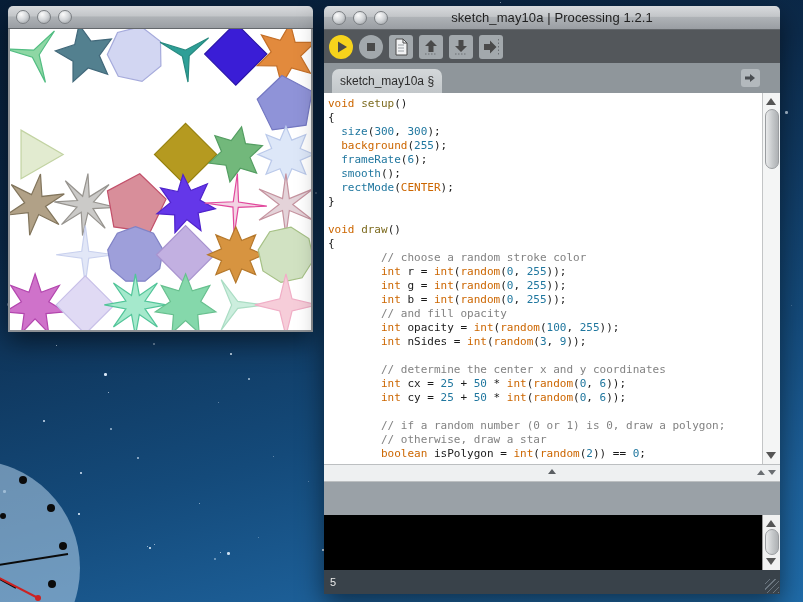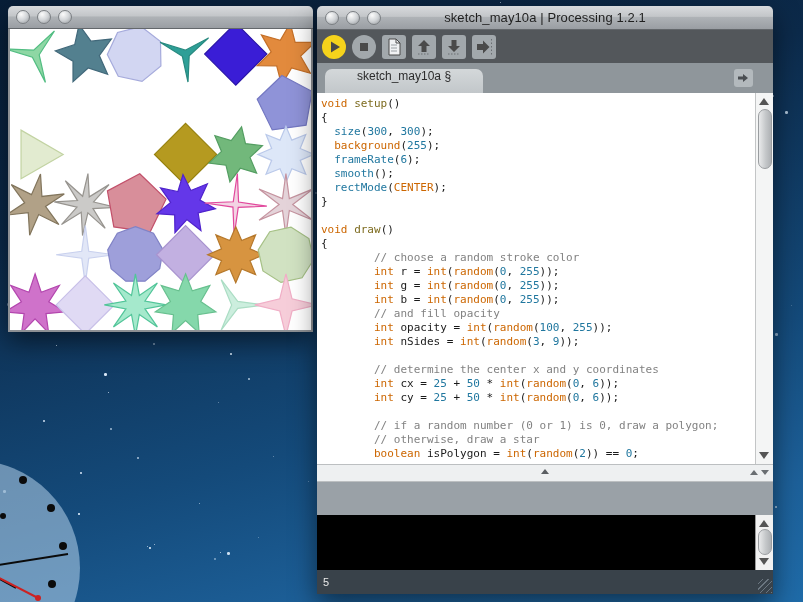--- a/index.html
+++ b/index.html
@@ -25,23 +25,23 @@
     background:radial-gradient(circle at 35% 28%,#fbfbfb,#d2d5d8 50%,#94989c 100%);}
 
   
   .sketch-body{background:#fff;border:2px solid #8d9094;border-top:none;}
 
   
   .ide-toolbar{height:33px;background:#53575b;display:flex;align-items:center;
     gap:4px;padding-left:4px;}
   .tbtn{width:26px;height:26px;display:flex;align-items:center;justify-content:center;cursor:pointer;}
   .tab-bar{height:30px;background:#8f969b;position:relative;}
-  .tab{position:absolute;left:8px;bottom:0;height:24px;padding:0 32px;
+  .tab{position:absolute;left:8px;bottom:0;height:24px;padding:0 8px;
     background:linear-gradient(#d4d8da,#c2c7ca);border-radius:7px 7px 0 0;
-    display:flex;font-size:12px;color:#2c2c2c;}
+    display:flex;align-items:center;font-size:12px;color:#2c2c2c;}
   .tab-menu-btn{position:absolute;right:20px;top:6px;width:19px;height:18px;
     background:#b3b9bd;border-radius:3px;display:flex;align-items:center;justify-content:center;}
 
   .editor{position:relative;background:#fff;height:371px;overflow:hidden;}
   .code{position:absolute;left:4px;top:4px;right:18px;
     font-family:"DejaVu Sans Mono",monospace;font-size:11px;line-height:14px;
     white-space:pre;color:#1a1a1a;}
   .tok-kw{color:#cc6600;}
   .tok-bl{color:#20779f;}
   .tok-fn{color:#7d6b1f;}
@@ -290,21 +290,21 @@
         <polygon points="25.0,244.0 31.1,262.4 49.2,255.7 38.6,271.9 55.2,281.9 35.9,283.7 38.5,302.9 25.0,288.9 11.5,302.9 14.1,283.7 -5.2,281.9 11.4,271.9 0.8,255.7 18.9,262.4" fill="#cf72ca" stroke="#b346ae" stroke-width="1.2"></polygon>
         <polygon points="75.0,246.0 104.0,275.0 75.0,304.0 46.0,275.0" fill="#e0daf4" stroke="#c7bfe8" stroke-width="1.2"></polygon>
         <polygon points="125.0,244.0 128.9,265.5 146.9,253.1 134.5,271.1 156.0,275.0 134.5,278.9 146.9,296.9 128.9,284.5 125.0,306.0 121.1,284.5 103.1,296.9 115.5,278.9 94.0,275.0 115.5,271.1 103.1,253.1 121.1,265.5" fill="#a5e9cc" stroke="#52c599" stroke-width="1.2"></polygon>
         <polygon points="175.0,244.0 181.7,261.0 199.2,255.7 190.1,271.6 205.2,281.9 187.1,284.7 188.5,302.9 175.0,290.5 161.5,302.9 162.9,284.7 144.8,281.9 159.9,271.6 150.8,255.7 168.3,261.0" fill="#85d8ab" stroke="#68c08f" stroke-width="1.2"></polygon>
         <polygon points="254.0,275.0 227.0,278.5 210.5,300.1 220.9,275.0 210.5,249.9 227.0,271.5" fill="#cceede" stroke="#abddc4" stroke-width="1.2"></polygon>
         <polygon points="275.0,244.0 281.1,268.9 306.0,275.0 281.1,281.1 275.0,306.0 268.9,281.1 244.0,275.0 268.9,268.9" fill="#f6cdd9" stroke="#f0aec6" stroke-width="1.2"></polygon>
       </svg>
   </div>
 </div>
 
-<div class="macwin" style="left:317px;top:6px;width:456px;">
+<div class="macwin" style="left:324px;top:6px;width:456px;">
   <div class="titlebar" style="height:23px">
     <div class="lights">
       <span class="light"></span>
       <span class="light"></span>
       <span class="light"></span>
     </div>
     <div class="title">sketch_may10a | Processing 1.2.1</div>
   </div>
 
   <div class="ide-toolbar" id="toolbar">

